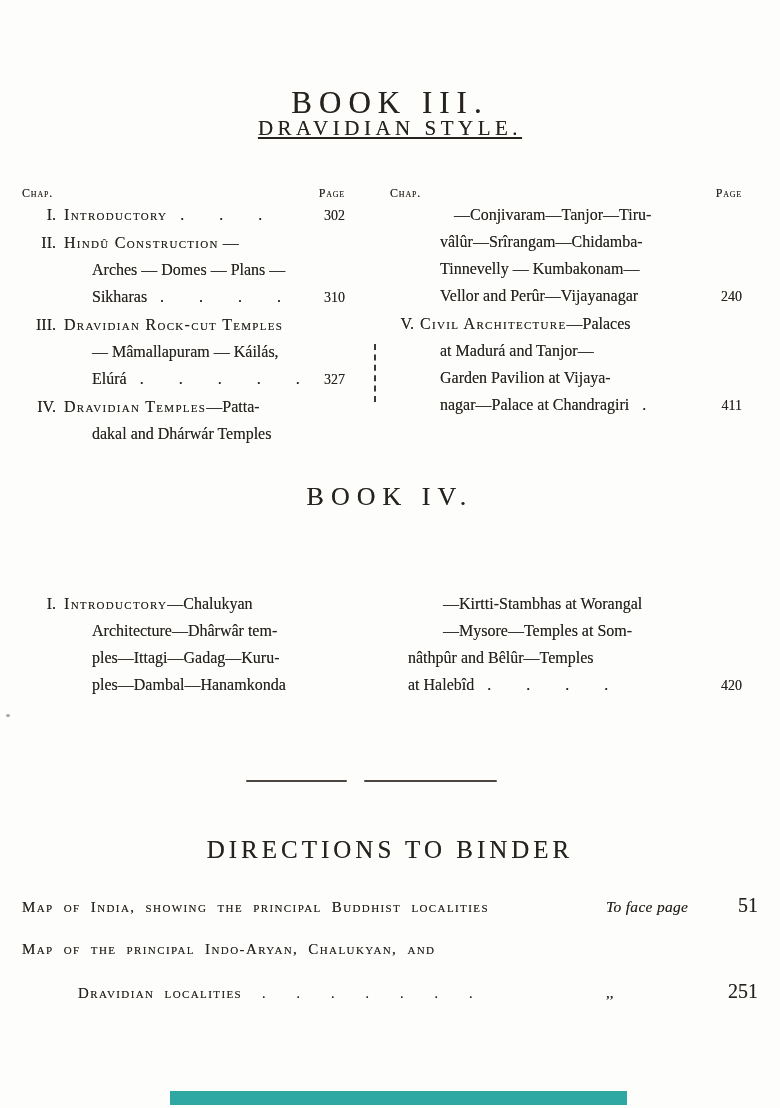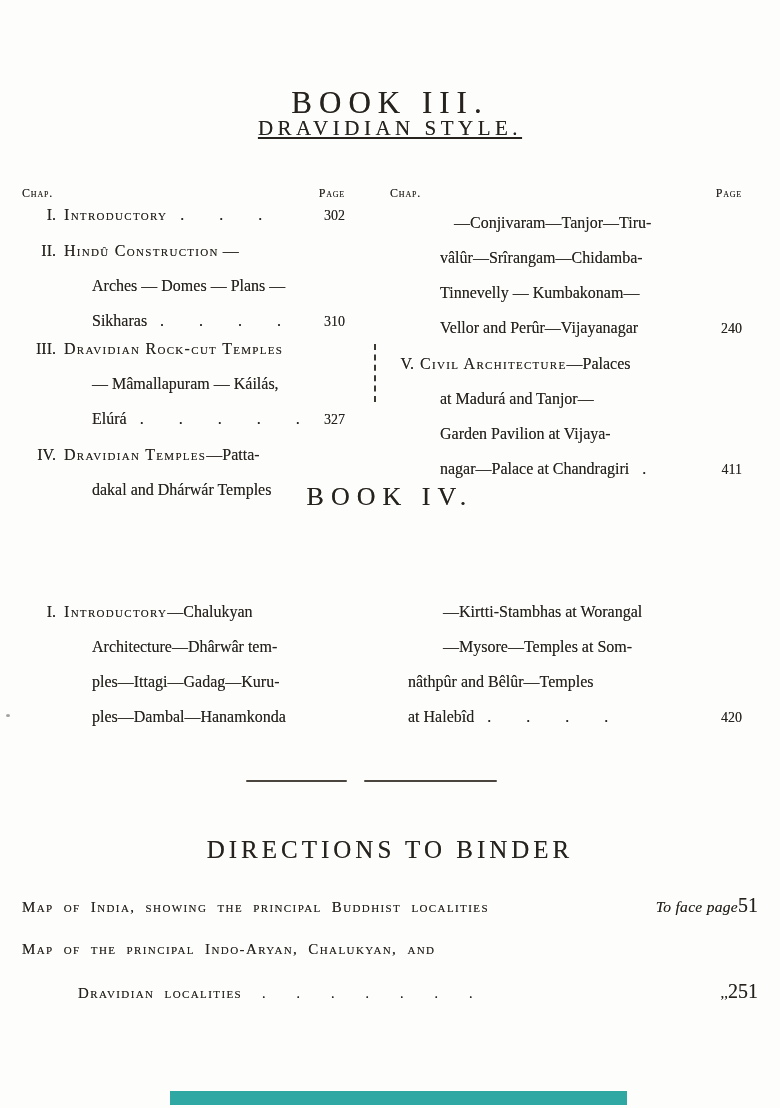--- a/index.html
+++ b/index.html
@@ -24,21 +24,21 @@
   .rc{width:358px; margin-left:38px; padding-right:6px; box-sizing:border-box;}
 
   .colhead{display:flex; font-size:12px; letter-spacing:0.8px; }
   .colhead .ph{margin-left:auto;}
   .smallcaps{font-variant:small-caps;}
 
   .tl{display:flex; align-items:baseline; font-size:16px; line-height:27px; white-space:pre;}
   .tl .n{flex:none; width:42px; text-align:right; padding-right:8px; box-sizing:border-box;}
   .rc .tl .n{width:30px; padding-right:6px;}
   .tl .sc{font-variant:small-caps; letter-spacing:1.3px;}
-  .tl .t{white-space:pre;margin-top:8px;}
+  .tl .t{white-space:pre;}
   .tl .dots{white-space:pre; margin-left:13px; letter-spacing:1px;}
   .tl .pg{margin-left:auto; padding-left:8px; font-size:14px;}
   .lc .cont{padding-left:70px;}
   .rc .cont{padding-left:50px;}
   .rc .ind2{padding-left:64px;}
   .rc .base{padding-left:18px;}
   .rc .ind3{padding-left:53px;}
 
   #col-divider{
     position:absolute; left:374px; top:344px; height:58px; width:0;
@@ -49,21 +49,21 @@
   #rule-b{left:364px; width:133px;}
 
   #binder-rows{position:absolute; top:894px; left:22px; width:736px;}
   .brow{display:flex; align-items:baseline; margin-bottom:19px; line-height:23px;}
   .blabel{
     font-variant:small-caps; font-size:15px; letter-spacing:1.4px;
     word-spacing:5px; white-space:pre;
   }
   .brow .bdots{white-space:pre; margin-left:20px; letter-spacing:1px; font-size:14px;}
   .bspacer{flex:1;}
-  .bright{flex:none; width:152px; display:flex; justify-content:flex-end; align-items:baseline;}
+  .bright{flex:none; width:152px; display:flex; justify-content:space-between; align-items:baseline;}
   .facing{font-style:italic; font-size:15.5px; letter-spacing:0.3px;}
   .ditto{font-size:15px;}
   .bpage{font-size:20px;}
   #brow3{padding-left:56px;}
 
   #margin-speck{position:absolute; left:6px; top:714px; width:4px; height:3px;
     background:#8b8b8b; border-radius:50%; opacity:.8;}
   #scan-bar{position:absolute; left:170px; top:1091px; width:457px; height:14px;}
 </style>
 </head>

